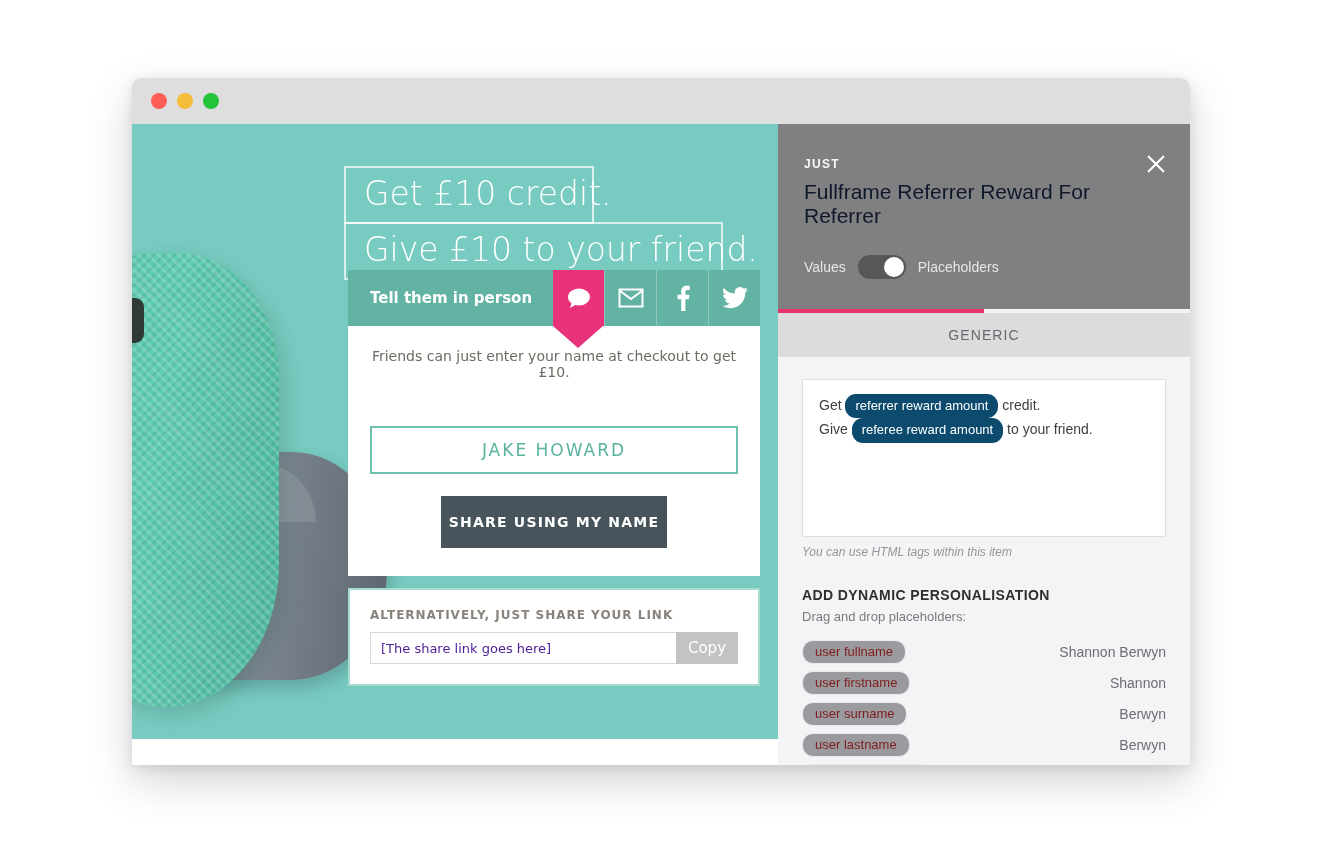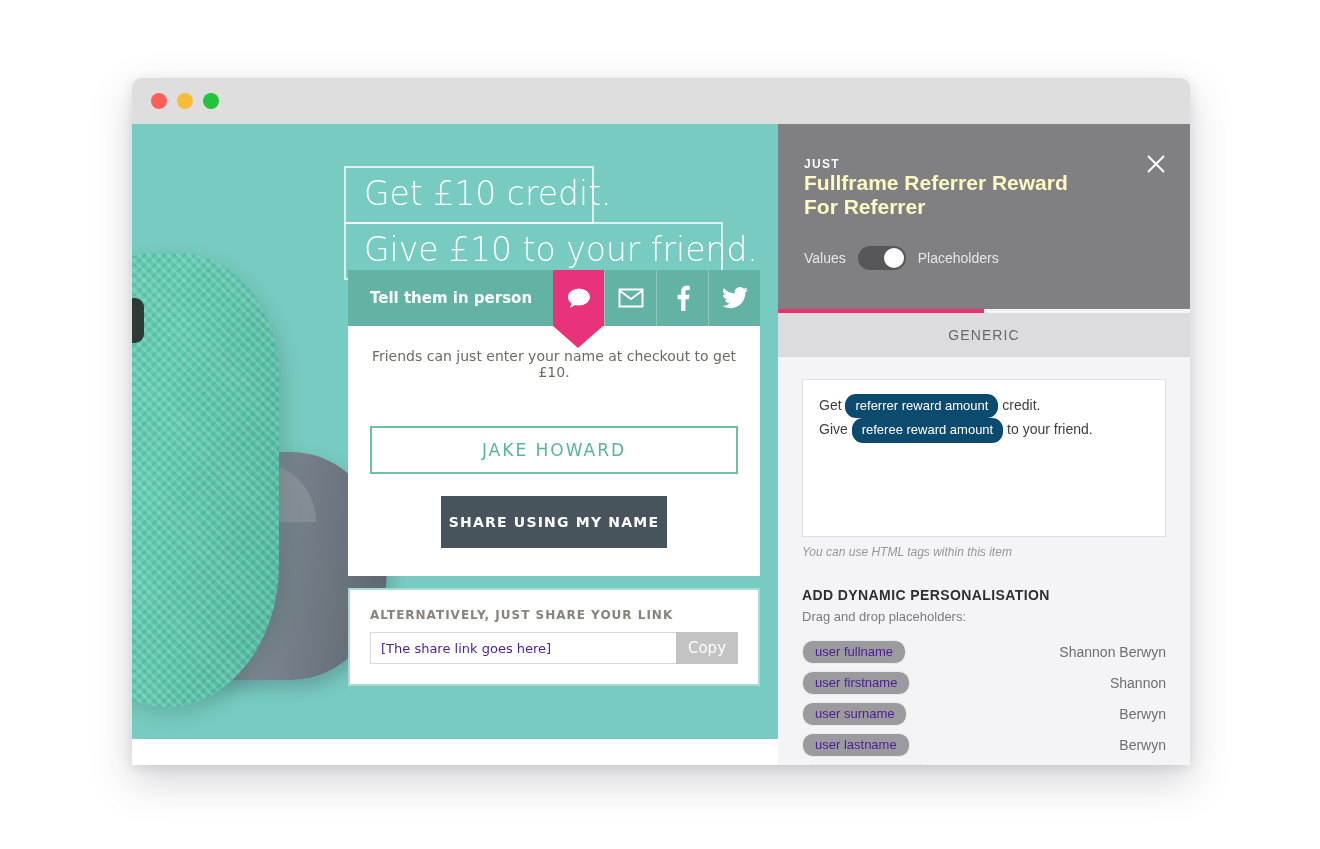--- a/index.html
+++ b/index.html
@@ -150,21 +150,21 @@
   
   .editor{
     position:absolute;left:646px;top:0;width:412px;height:641px;
     background:#f4f3f5;overflow:hidden;
   }
   .ed-head{background:#808083;padding:33px 26px 0 26px;height:185px;box-sizing:border-box;position:relative;}
   .ed-eyebrow{
     color:#ffffff;font-size:12px;letter-spacing:1.3px;font-weight:bold;opacity:.95;
   }
   .ed-title{
-    color:#fef9c3;font-size:21px;font-weight:700;line-height:1.16;
+    color:#0f172a;font-size:21px;font-weight:400;line-height:1.16;margin-top:9px;
     max-width:290px;
   }
   .close-x{
     position:absolute;right:22px;top:28px;width:24px;height:24px;cursor:pointer;
   }
   .toggle-row{display:flex;align-items:center;gap:12px;margin-top:26px;}
   .tg-label{color:#e6e6e8;font-size:14px;}
   .switch{
     width:48px;height:24px;border-radius:12px;background:#57575a;position:relative;
   }
@@ -196,21 +196,21 @@
   .hint{
     color:#97969a;font-size:12px;font-style:italic;margin-top:8px;
   }
   .add-title{
     margin-top:28px;color:#2f2f32;font-size:14px;font-weight:bold;letter-spacing:.4px;
   }
   .add-sub{margin-top:6px;color:#7b7a7e;font-size:13px;}
   .ph-list{margin-top:16px;}
   .ph-row{display:flex;align-items:center;justify-content:space-between;margin-bottom:7px;}
   .ph-tag{
-    background:#9b9a9e;color:#4c1d95;border-radius:11px;
+    background:#9b9a9e;color:#7f1d1d;border-radius:11px;
     padding:3px 12px 4px 12px;font-size:13px;border:1px solid #eceaee;
   }
   .ph-val{color:#6e6d72;font-size:14px;}
 </style>
 </head>
 <body>
 
 <div class="stage">
 
   <div class="window">

